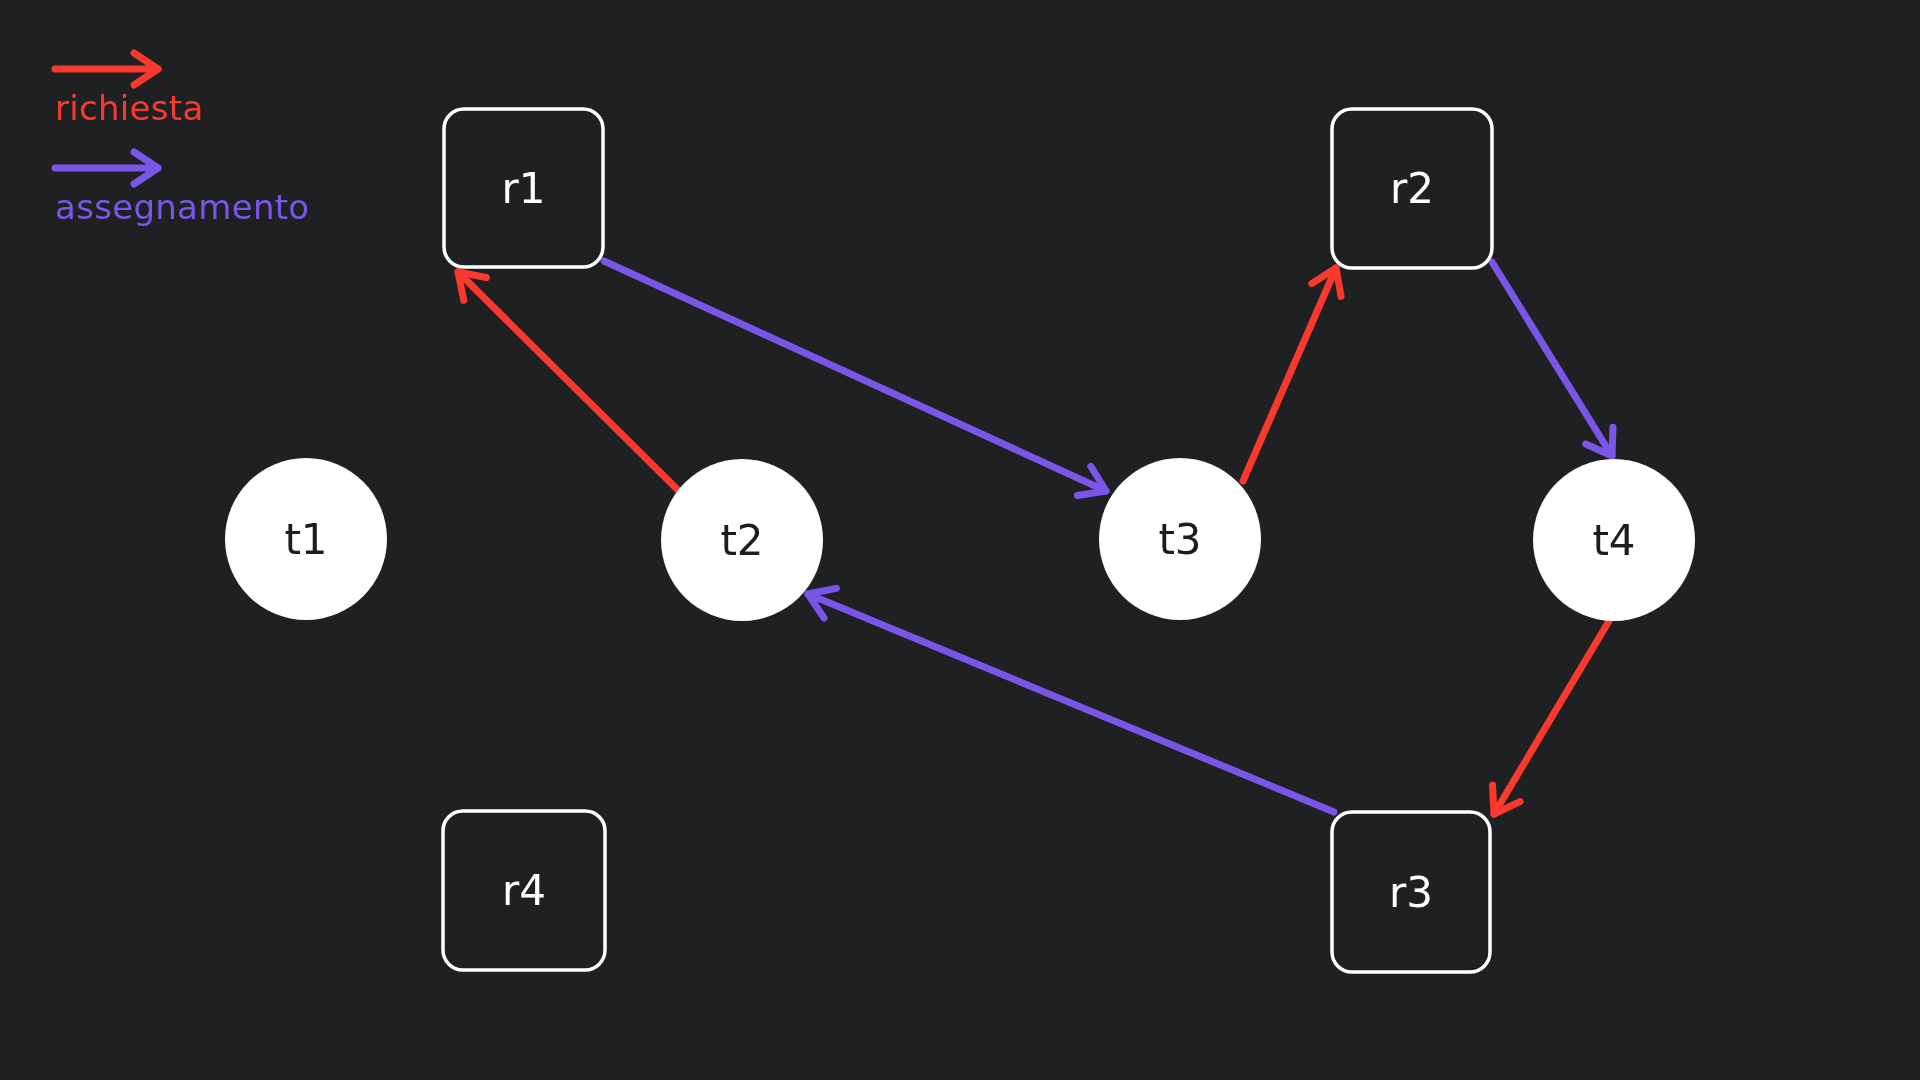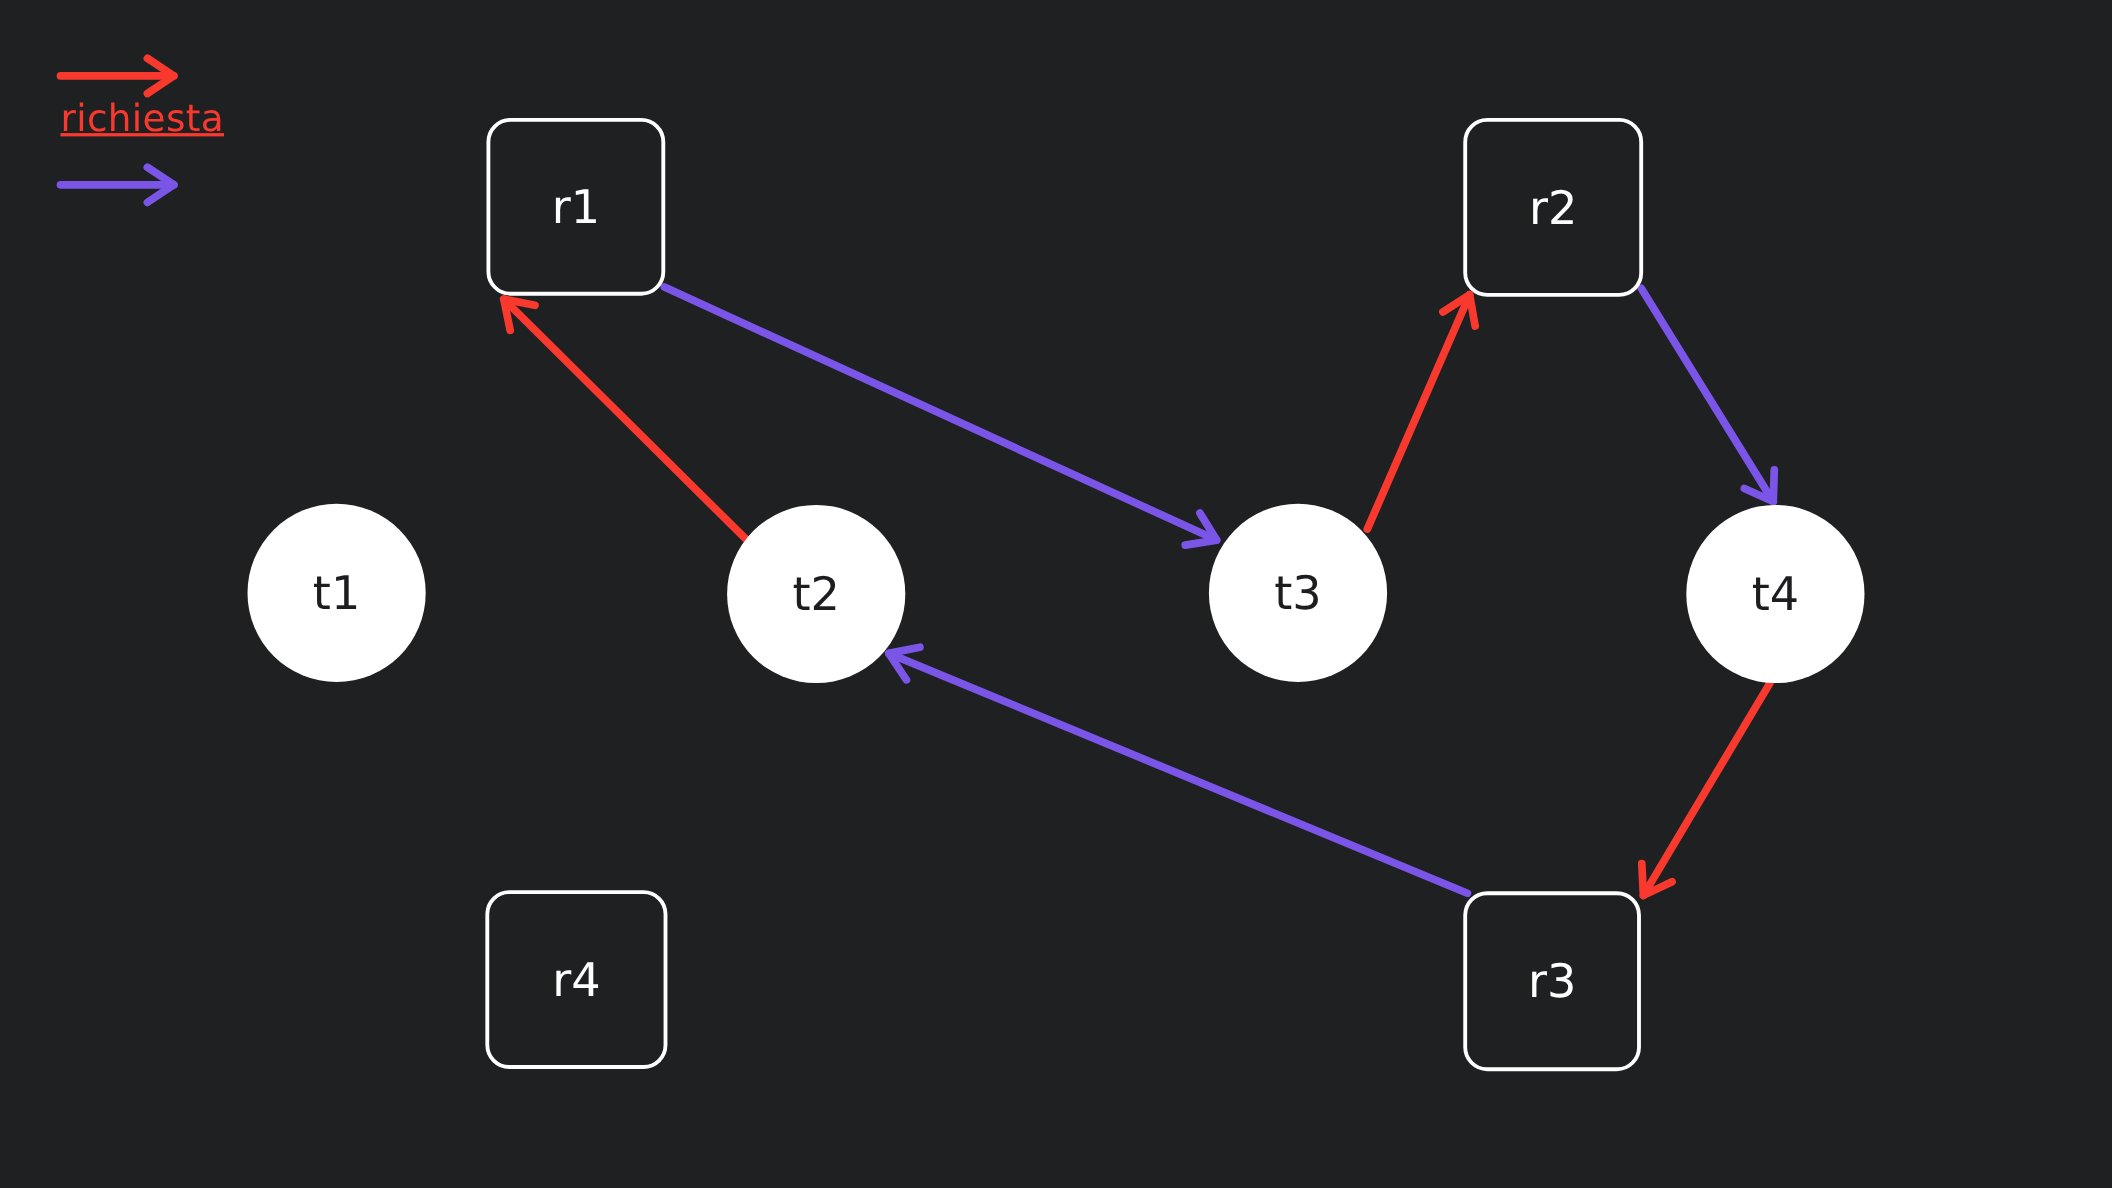--- a/index.html
+++ b/index.html
@@ -12,21 +12,21 @@
   svg.canvas text { font-family: "DejaVu Sans", "Liberation Sans", sans-serif; }
   marker { overflow: visible; }
   .legend-label {
     position: absolute;
     left: 55px;
     font-size: 34px;
     line-height: 1.1;
     letter-spacing: 0.3px;
     user-select: none;
   }
-  .legend-label.first  { top: 90px; text-decoration: underline; }
+  .legend-label.first  { top: 90px; }
   .legend-label.second { top: 189px; }
 </style>
 </head>
 <body style="background: rgb(31, 32, 33);">
 
 <div class="stage" style="background: rgb(31, 32, 33);">
   <svg class="canvas" width="1920" height="1080" viewBox="0 0 1920 1080" xmlns="http://www.w3.org/2000/svg">
       <defs>
         <marker id="arrow-richiesta" markerUnits="userSpaceOnUse" markerWidth="44" markerHeight="44" refX="25" refY="17" orient="auto">
           <path d="M 1 1 L 25 17 L 1 33" fill="none" stroke="#fa392e" stroke-width="7" stroke-linecap="round" stroke-linejoin="round"></path>
@@ -56,13 +56,14 @@
       <rect x="1332" y="109" width="160" height="159" rx="20" ry="20" fill="none" stroke="#ffffff" stroke-width="3.5"></rect>
       <text x="1412" y="203.2" text-anchor="middle" fill="#ffffff" font-size="42">r2</text>
       <rect x="1332" y="812" width="158" height="160" rx="20" ry="20" fill="none" stroke="#ffffff" stroke-width="3.5"></rect>
       <text x="1411" y="906.7" text-anchor="middle" fill="#ffffff" font-size="42">r3</text>
       <rect x="443" y="811" width="162" height="159" rx="20" ry="20" fill="none" stroke="#ffffff" stroke-width="3.5"></rect>
       <text x="524" y="905.2" text-anchor="middle" fill="#ffffff" font-size="42">r4</text>
     </svg>
 
   <span class="legend-label first" style="color: rgb(250, 57, 46);">richiesta</span>
 
+  <span class="legend-label second" style="color: rgb(122, 85, 232);">assegnamento</span>
 </div>
 
 </body></html>

